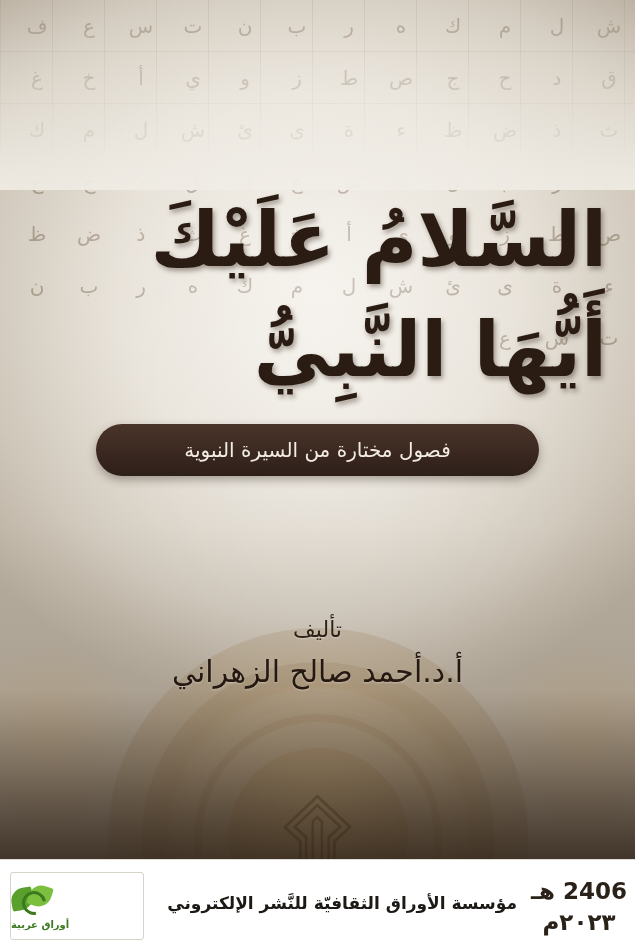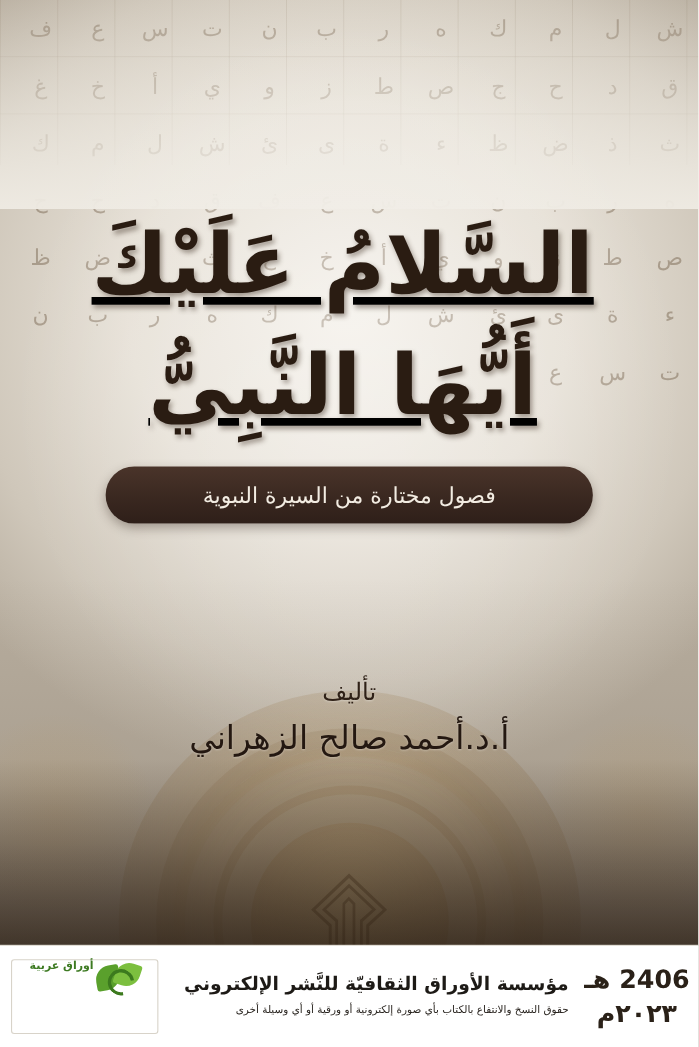--- a/index.html
+++ b/index.html
@@ -116,23 +116,21 @@
     position: absolute;
     left: 0; right: 0; bottom: 92px;
     height: 170px;
     background: linear-gradient(180deg, rgba(46,32,20,0) 0%, rgba(46,32,20,0.30) 45%, rgba(36,24,14,0.72) 100%);
   }
 
   
   .title-wrap {
     position: absolute;
     top: 185px;
-    left: 0; right: 12px;
-    text-align: center;
-    text-decoration: underline;
+    left: 0; right: 0;
   }
   .main-title {
     font-family: "DejaVu Sans", "Liberation Sans", sans-serif;
     font-size: 76px;
     font-weight: bold;
     color: #2a1c12;
     line-height: 1.45;
     letter-spacing: 0;
     text-shadow: 2px 3px 5px rgba(60,45,30,0.45), 0 1px 0 rgba(255,255,255,0.25);
     padding: 0 28px;
@@ -218,22 +216,22 @@
   }
   .footer-logo {
     width: 132px;
     height: 66px;
     margin-left: 10px;
     margin-right: 12px;
     border: 1px solid #d8d3c9;
     border-radius: 3px;
     background: #ffffff;
     display: flex;
-    flex-direction: row;
-    align-items: flex-start;
+    flex-direction: column;
+    align-items: flex-end;
     justify-content: center;
     gap: 2px;
   }
   .logo-mark {
     width: 40px;
     height: 34px;
     position: relative;
   }
   .logo-mark .leaf-a, .logo-mark .leaf-b {
     position: absolute;
@@ -368,21 +366,20 @@
     <div class="author-name">أ.د.أحمد صالح الزهراني</div>
   </div>
 
   <div class="footer">
     <div class="footer-year">
       <div class="y1">2406 هـ</div>
       <div class="y2">٢٠٢٣م</div>
     </div>
     <div class="footer-center">
       <div class="footer-title">مؤسسة الأوراق الثقافيّة للنَّشر الإلكتروني</div>
-      <div class="footer-rights">حقوق النسخ والانتفاع بالكتاب بأي صورة إلكترونية أو ورقية أو أي وسيلة أخرى</div>
     </div>
     <div class="footer-logo">
       <div class="logo-mark">
         <div class="leaf-a"></div>
         <div class="leaf-b"></div>
         <div class="swirl"></div>
       </div>
       <div class="logo-text">أوراق عربية</div>
     </div>
   </div>

